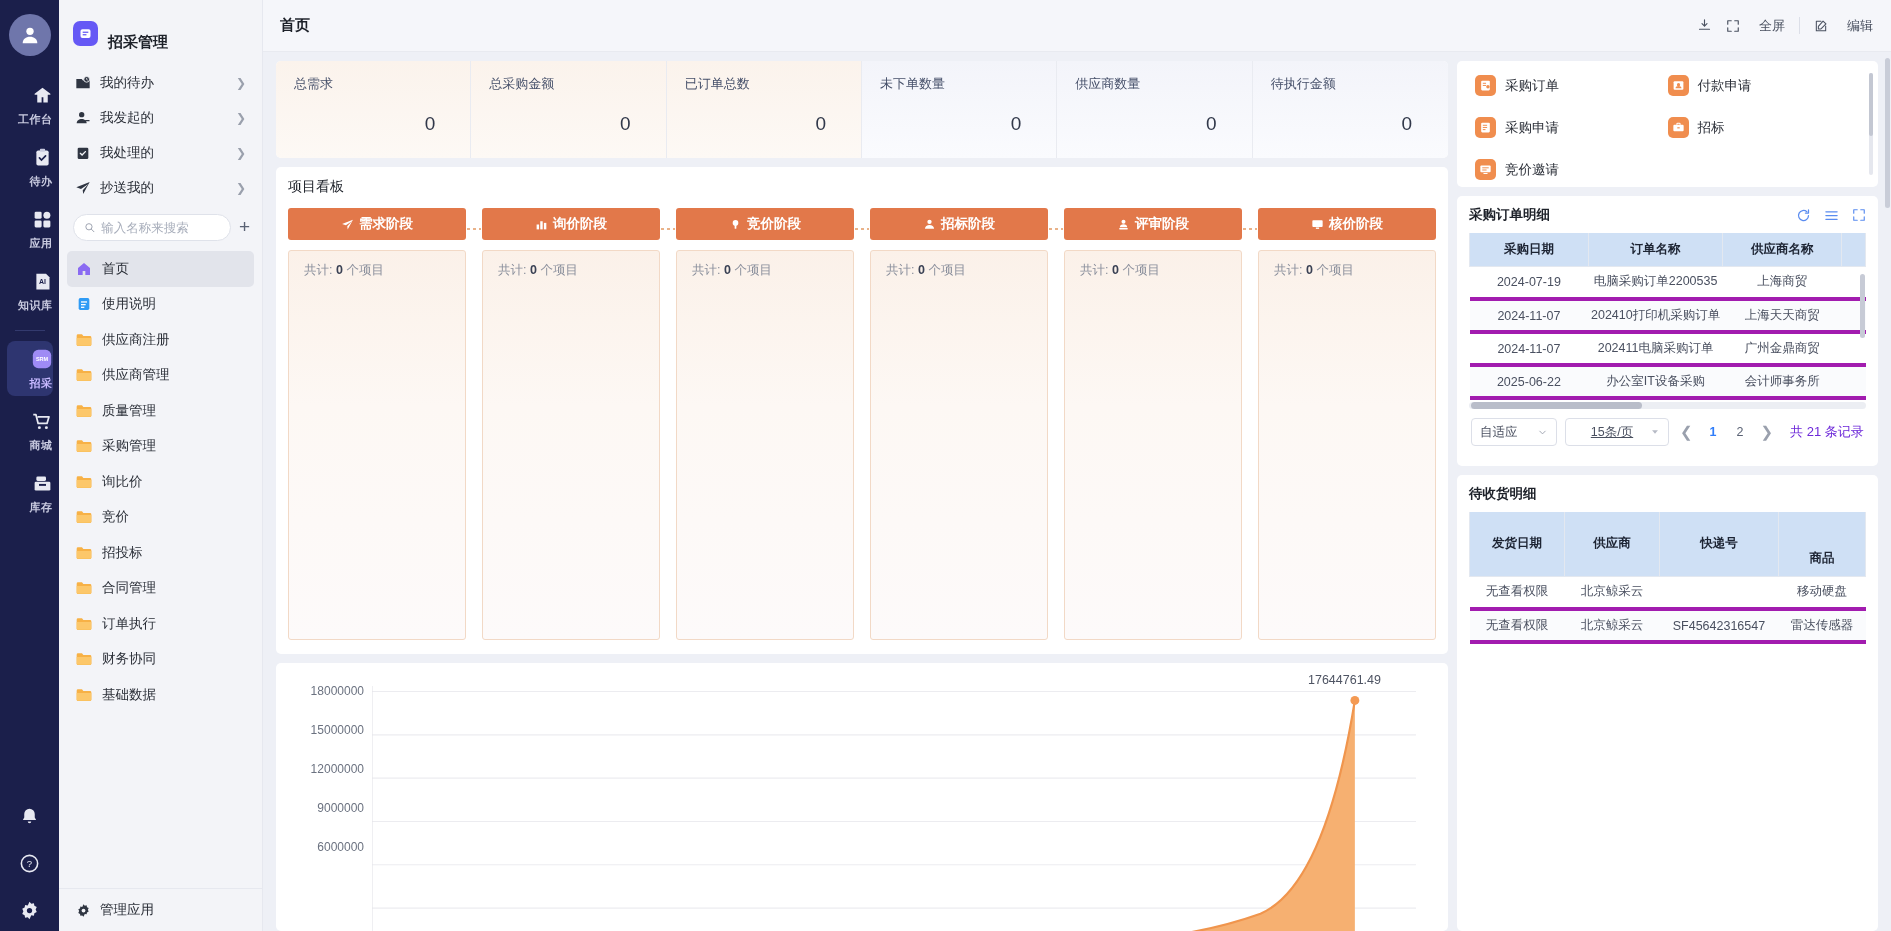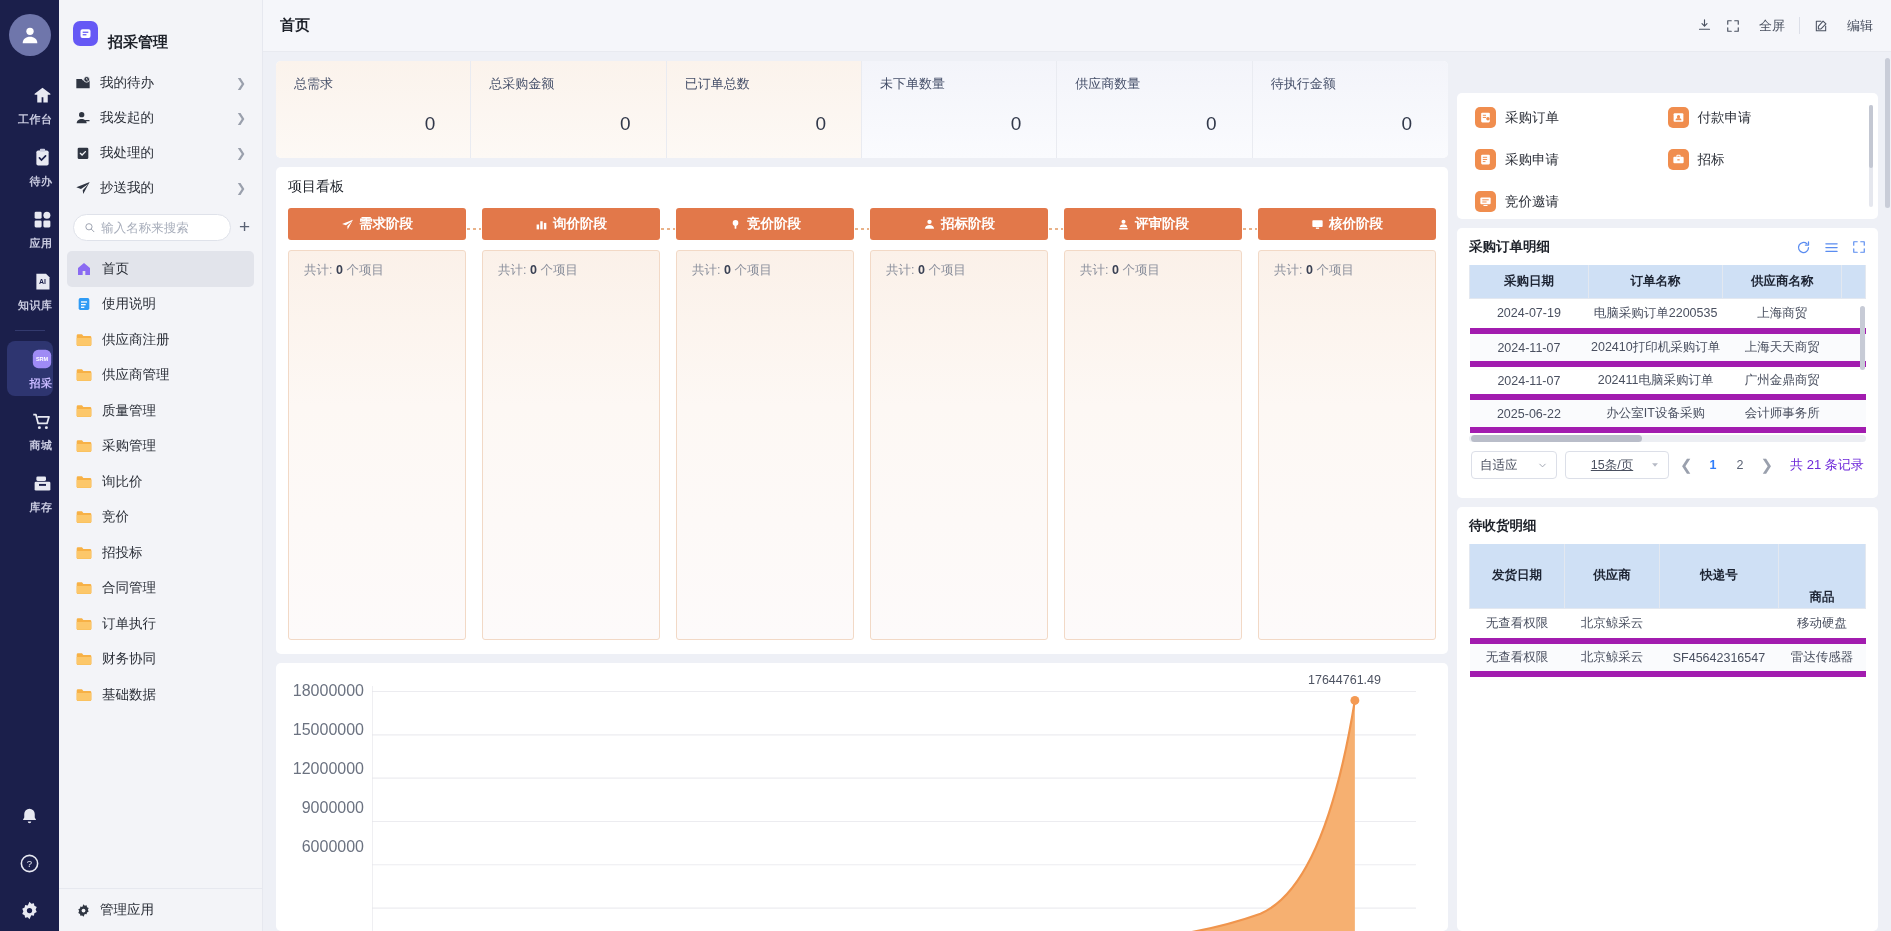--- a/index.html
+++ b/index.html
@@ -89,21 +89,21 @@
     height:52px; background:#f5f6fa; display:flex;align-items:center;
     padding:0 18px 0 17px; border-bottom:1px solid #e8eaf0;
   }
   .topbar .page-title { font-size:15px; font-weight:bold; color:#1d2129; }
   .topbar .tb-right { margin-left:auto; display:flex;align-items:center;gap:14px; }
   .tb-btn { display:flex;align-items:center;gap:19px; font-size:13px;color:#4a5160;cursor:pointer; }
   .tb-div { width:1px;height:17px;background:#dcdfe8; }
 
   .content { flex:1; padding:9px 13px 0 13px; display:flex; gap:9px; overflow:hidden; }
   .col-left { flex:1; display:flex;flex-direction:column; gap:9px; min-width:0; }
-  .col-right { width:421px; flex:0 0 421px; display:flex;flex-direction:column;gap:9px;margin-top:32px; }
+  .col-right { width:421px; flex:0 0 421px; display:flex;flex-direction:column;gap:9px; }
 
   .card { background:#fff; border-radius:5px; }
 
   
   .kpi-row { display:flex; height:97px; border-radius:5px; overflow:hidden; }
   .kpi {
     flex:1; position:relative; padding:14px 18px 0;
     display:flex;flex-direction:column;
   }
   .kpi:not(:last-child)::after{
@@ -135,21 +135,21 @@
   }
   .stage-count { font-size:12.5px;color:#8a8f9c; padding:11px 0 0 15px; }
   .stage-count b { color:#3a4154; }
 
   
   .trend { padding:11px 14px 0; flex:0 0 auto; height:268px; overflow:hidden; position:relative;}
   .trend-title { font-size:14px;font-weight:bold;color:#1d2129; }
   .chart-wrap { position:relative; height:230px; margin-top:12px; }
   .chart-wrap svg { position:absolute;inset:0; }
   .ylab { position:absolute; right:100%; transform:translateY(-50%); padding-right:8px;
-    font-size:16px; color:#6b7280; white-space:nowrap; }
+    font-size:12px; color:#6b7280; white-space:nowrap; }
   .peak-lab { position:absolute; font-size:12.5px; color:#4e5463; }
 
   
   .shortcuts { padding:14px 18px 12px; position:relative; }
   .sc-grid { display:grid; grid-template-columns:1fr 1fr; row-gap:21px; }
   .sc { display:flex;align-items:center;gap:9px;cursor:pointer; font-size:13.5px;color:#2b2f38; }
   .sc-ic { width:21px;height:21px;border-radius:5px;background:#f08d4e;
     display:flex;align-items:center;justify-content:center;flex:0 0 21px;}
   .sc-scroll { position:absolute; right:5px; top:12px; bottom:12px; width:4px;
     background:#e5e7ee; border-radius:2px; }
@@ -161,38 +161,38 @@
   .panel-title { font-size:13.5px;font-weight:bold;color:#1d2129; }
   .panel-tools { margin-left:auto; display:flex;align-items:center;gap:13px; color:#5a8cf0; }
   .panel-tools span { cursor:pointer; }
   .tbl { width:100%; border-collapse:collapse; table-layout:fixed; }
   .tbl th {
     background:#cfe0f5; color:#1d2433; font-size:12.5px; font-weight:bold;
     height:33px; border:1px solid #e3e8f0; border-top:none; text-align:center;
   }
   .tbl td {
     font-size:12.5px; color:#4a5060; height:33px; text-align:center;
-    border-bottom:6px solid #a21caf; background:#fff;
+    border-bottom:4px solid #a21caf; background:#fff;
   }
   .tbl tr:nth-child(even) td { background:#fafbfd; }
   .po-scroll-x { height:7px; background:#eceef3; border-radius:4px; margin-top:2px; position:relative;}
   .po-scroll-x i { position:absolute;left:2px;top:0;height:7px;width:43%;background:#b9bdc9;border-radius:4px;}
   .po-scroll-y { position:absolute; right:13px; top:78px; width:5px;height:64px;background:#c7cbd6;border-radius:3px;}
   .pager { display:flex;align-items:center;gap:8px; padding:9px 2px 2px; }
   .sel {
     height:28px; min-width:86px; border:1px solid #dcdfe8;border-radius:4px;background:#fff;
     display:flex;align-items:center;justify-content:space-between;padding:0 8px;
     font-size:12.5px;color:#4a5060; cursor:pointer;
   }
   .sel.wide { min-width:104px; }
   .pg-arrow { color:#9aa0ad; font-size:15px; cursor:pointer; padding:0 3px; }
   .pg-num { font-size:12.5px; color:#5a6274; cursor:pointer; padding:0 6px; }
   .pg-num.on { color:#2f7dfa; font-weight:bold; }
   .pg-total { font-size:13px; color:#6d28d9; margin-left:6px; }
-  .th2 { vertical-align:bottom; padding-bottom:2px; }
+  .th2 { vertical-align:bottom; padding-bottom:9px; }
   .main-scroll { position:absolute; right:1px; top:58px; width:5px; height:150px;
     background:#c9cdd8; border-radius:3px; }
 </style>
 </head>
 <body>
 
 <div class="app">
 
   <div class="rail">
     <div class="rail-avatar">

